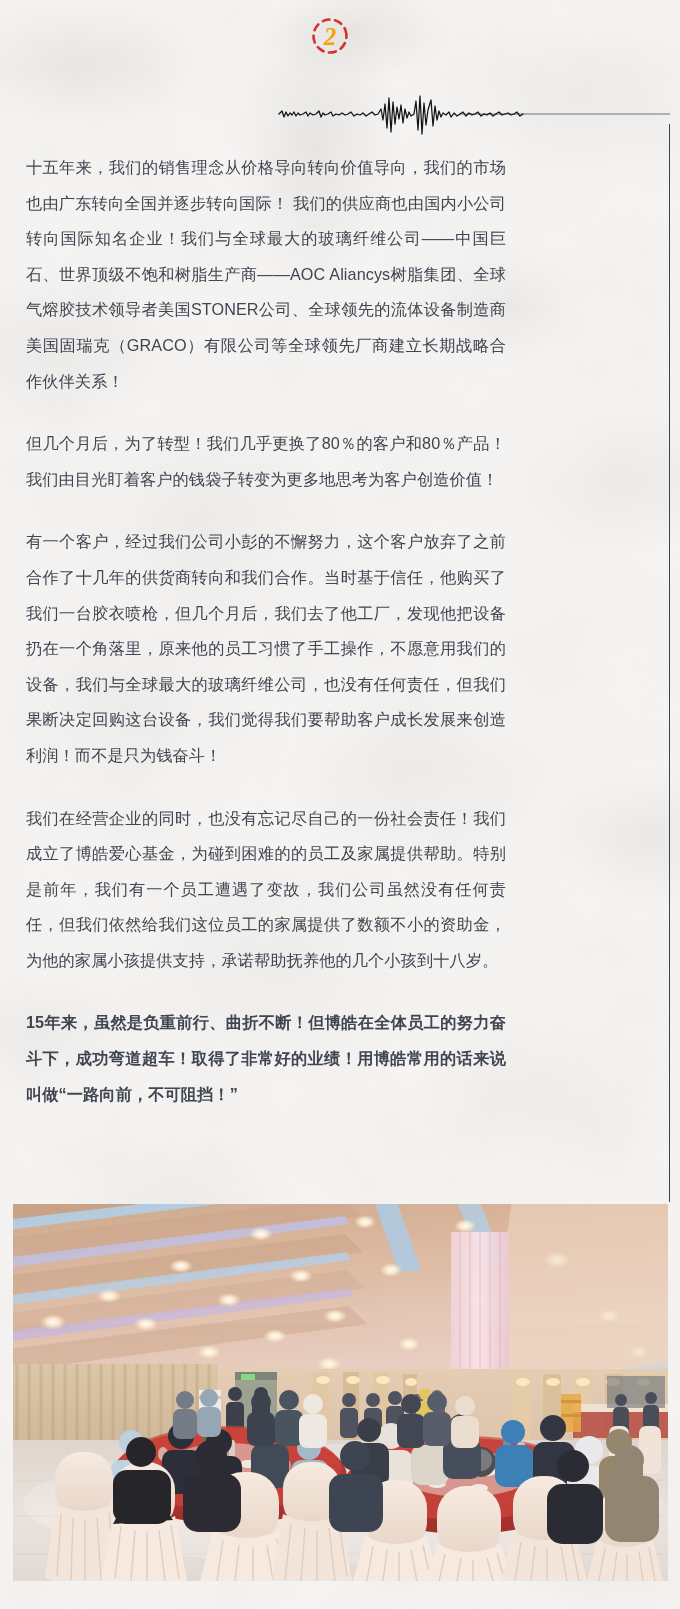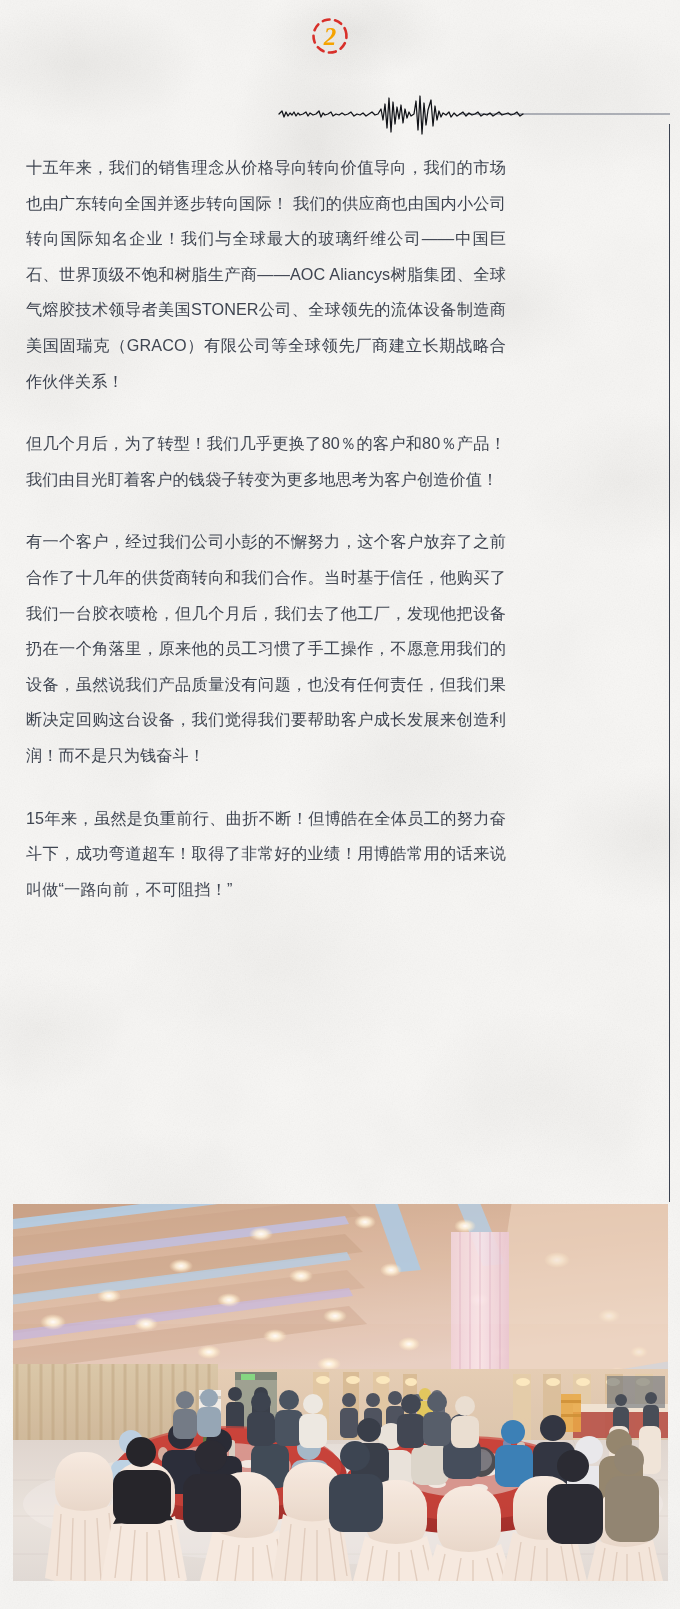--- a/index.html
+++ b/index.html
@@ -85,21 +85,21 @@
     margin: 0 0 27px 0;
     padding: 0 34px 0 26px;
     color: #3f4551;
     font-size: 16.2px;
     line-height: 35.6px;
     letter-spacing: .1px;
     text-align: justify;
     text-justify: inter-ideograph;
     font-weight: 400;
   }
-  .para:last-child { margin-bottom: 0; }
+  .para:last-child { margin-bottom: 0; font-weight: bold; }
 
   
   .photo {
     position: absolute;
     left: 13px; top: 1204px;
     width: 655px; height: 377px;
     overflow: hidden;
     background: #d9cfc6;
   }
   .photo svg { display: block; }
@@ -155,21 +155,22 @@
            L244 22 L247 25 L250 24 L253 23 L256 25 L259 24 L262 22 L265 26 L268 24"></path>
     </svg>
   </div>
 </div>
 
 <div class="rule-v"></div>
 
 <div class="article">
   <p class="para">十五年来，我们的销售理念从价格导向转向价值导向，我们的市场也由广东转向全国并逐步转向国际！ 我们的供应商也由国内小公司转向国际知名企业！我们与全球最大的玻璃纤维公司——中国巨石、世界顶级不饱和树脂生产商——AOC Aliancys树脂集团、全球气熔胶技术领导者美国STONER公司、全球领先的流体设备制造商美国固瑞克（GRACO）有限公司等全球领先厂商建立长期战略合作伙伴关系！</p>
   <p class="para">但几个月后，为了转型！我们几乎更换了80％的客户和80％产品！我们由目光盯着客户的钱袋子转变为更多地思考为客户创造价值！</p>
-  <p class="para">有一个客户，经过我们公司小彭的不懈努力，这个客户放弃了之前合作了十几年的供货商转向和我们合作。当时基于信任，他购买了我们一台胶衣喷枪，但几个月后，我们去了他工厂，发现他把设备扔在一个角落里，原来他的员工习惯了手工操作，不愿意用我们的设备，虽然说我们产品质量没有问题，也没有任何责任，但我们果断决定回购这台设备，我们觉得我们要帮助客户成长发展来创造利润！而不是只为钱奋斗！</p>
+  <p class="para">有一个客户，经过我们公司小彭的不懈努力，这个客户放弃了之前合作了十几年的供货商转向和我们合作。当时基于信任，他购买了我们一台胶衣喷枪，但几个月后，我们去了他工厂，发现他把设备扔在一个角落里，原来他的员工习惯了手工操作，不愿意用我们的设备，我们与全球最大的玻璃纤维公司，也没有任何责任，但我们果断决定回购这台设备，我们觉得我们要帮助客户成长发展来创造利润！而不是只为钱奋斗！</p>
+  <p class="para">我们在经营企业的同时，也没有忘记尽自己的一份社会责任！我们成立了博皓爱心基金，为碰到困难的的员工及家属提供帮助。特别是前年，我们有一个员工遭遇了变故，我们公司虽然没有任何责任，但我们依然给我们这位员工的家属提供了数额不小的资助金，为他的家属小孩提供支持，承诺帮助抚养他的几个小孩到十八岁。</p>
   <p class="para">15年来，虽然是负重前行、曲折不断！但博皓在全体员工的努力奋斗下，成功弯道超车！取得了非常好的业绩！用博皓常用的话来说叫做“一路向前，不可阻挡！”</p>
 </div>
 
 <div class="photo">
   <svg width="655" height="377" viewBox="0 0 655 377">
     <defs>
       <linearGradient id="ceil" x1="0" y1="0" x2="0.35" y2="1">
         <stop offset="0%" stop-color="#c8a184"></stop>
         <stop offset="45%" stop-color="#d9b59b"></stop>
         <stop offset="100%" stop-color="#e7cfc2"></stop>

